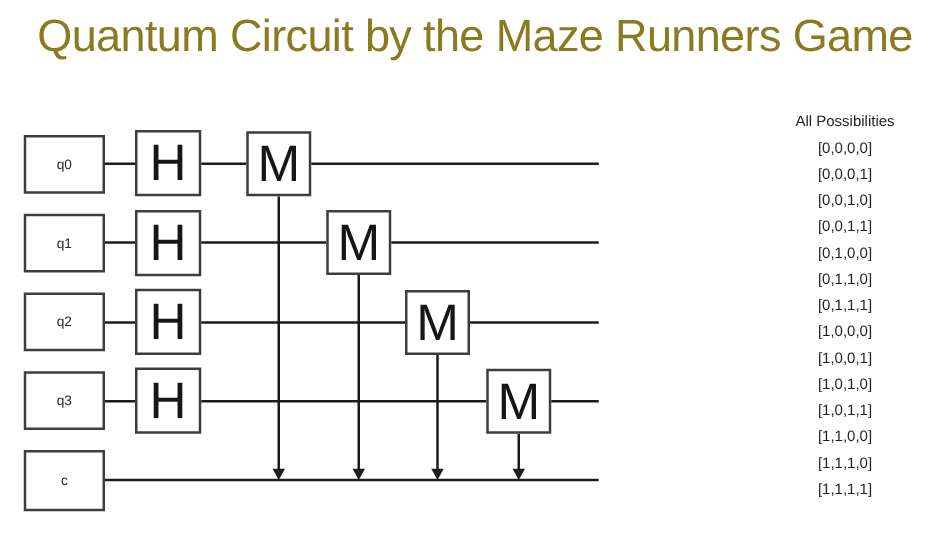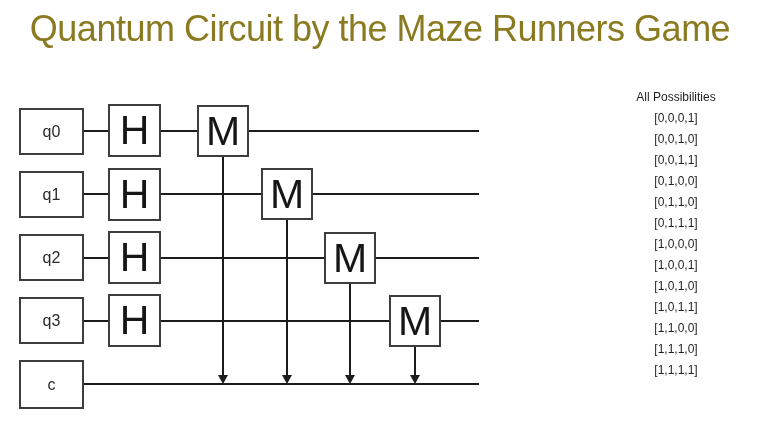--- a/index.html
+++ b/index.html
@@ -45,21 +45,21 @@
     background:#ffffff;
     border:2px solid #3d3d3d;
     display:flex;
     align-items:center;
     justify-content:center;
     z-index:2;
     box-sizing:border-box;
   }
   .qbox{
     left:19px;width:65px;height:47px;
-    font-size:16px;color:#2a2a2a;
+    font-size:11px;color:#2a2a2a;
   }
   .hbox{
     left:108px;width:53px;height:53px;
   }
   .mbox{
     width:52px;height:52px;
   }
   .gate-letter{
     font-size:41px;
     line-height:1;
@@ -138,20 +138,21 @@
       <span class="gate-letter">M</span>
     </div>
     <div class="box mbox" style="left:389px;top:295px">
       <span class="gate-letter">M</span>
     </div>
 
   </div>
 
   <div class="poss">
     <div>All Possibilities</div>
+    <div>[0,0,0,0]</div>
     <div>[0,0,0,1]</div>
     <div>[0,0,1,0]</div>
     <div>[0,0,1,1]</div>
     <div>[0,1,0,0]</div>
     <div>[0,1,1,0]</div>
     <div>[0,1,1,1]</div>
     <div>[1,0,0,0]</div>
     <div>[1,0,0,1]</div>
     <div>[1,0,1,0]</div>
     <div>[1,0,1,1]</div>

